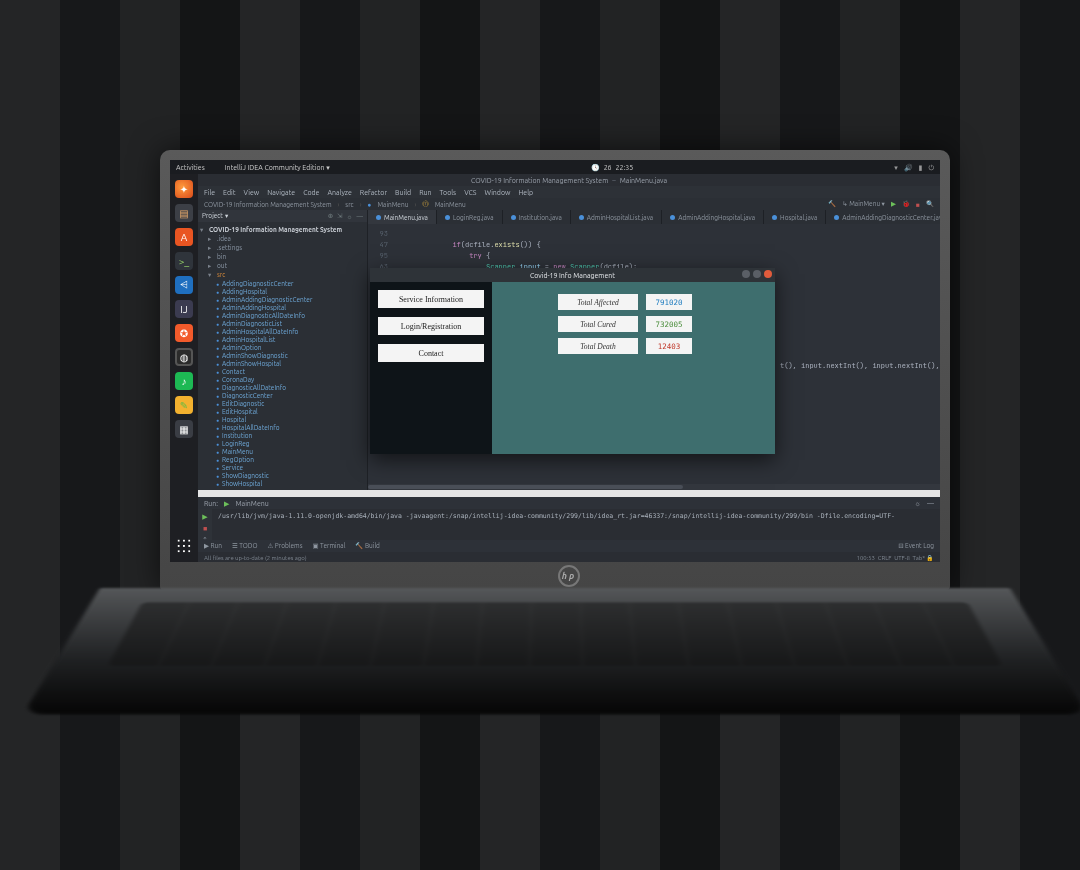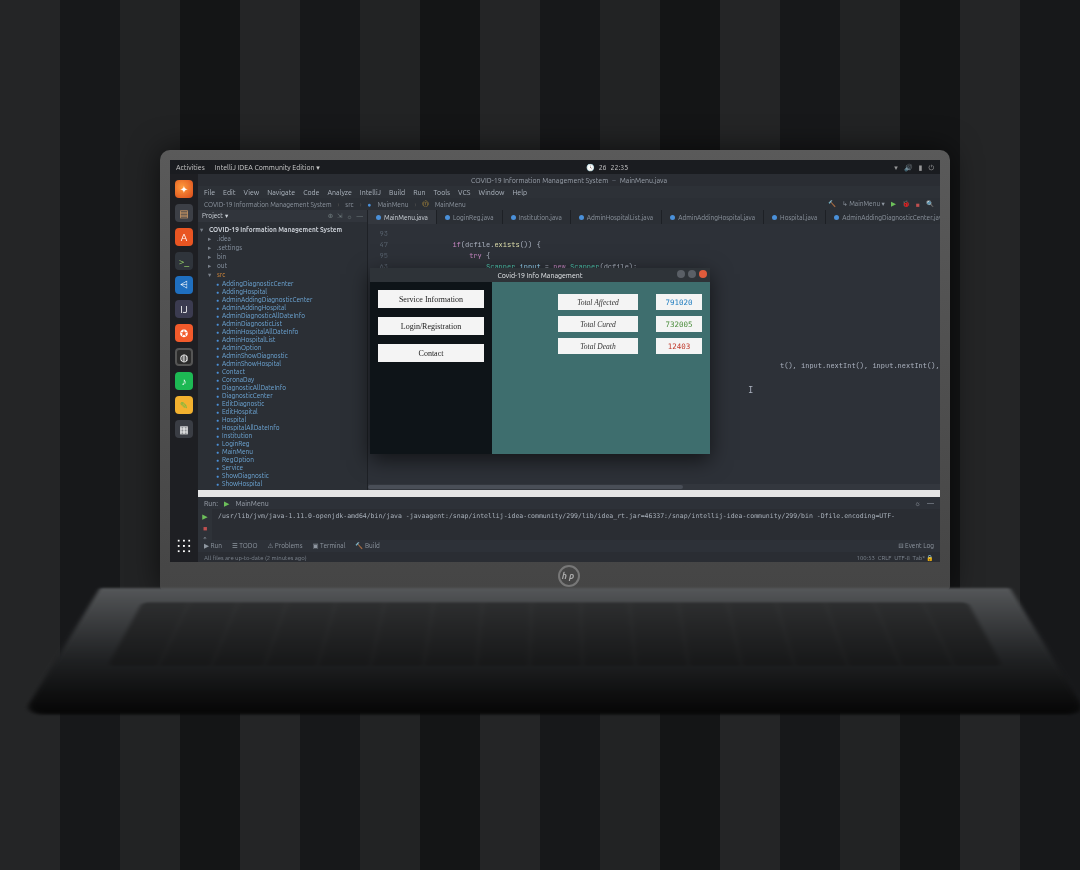--- a/index.html
+++ b/index.html
@@ -50,21 +50,21 @@
     background:
       repeating-linear-gradient(90deg, #222 0 44px, #2e2e2e 44px 48px),
       repeating-linear-gradient(0deg, #222 0 20px, #2e2e2e 20px 24px);
     border-radius:6px; opacity:.5;
   }
 
   
   .screen { position:absolute; inset:0; overflow:hidden; color:#aab2bd; font-size:8px; }
 
   
-  .gnome-bar { position:absolute; left:0; right:0; top:0; height:14px; background:#1a1c20; display:flex; align-items:center; padding:0 6px; gap:10px; font-size:7px; color:#ccc;}
+  .gnome-bar { position:absolute; left:0; right:0; top:0; height:14px; background:#1a1c20; display:flex; align-items:center; padding:0 6px; gap:20px; font-size:7px; color:#ccc;}
   .gnome-bar .spacer { flex:1; }
   .gnome-bar .clock { display:flex; gap:4px; align-items:center; }
   .tray { display:flex; gap:6px; align-items:center; }
   .tray span { opacity:.7; }
 
   
   .ide-title { position:absolute; left:28px; right:0; top:14px; height:12px; background:#2a2d33; display:flex; align-items:center; justify-content:center; font-size:7px; color:#9aa1ab; }
   .ide-title .dash { color:#6e7681; margin:0 4px; }
 
   
@@ -117,33 +117,33 @@
   .edtab .dot{width:5px;height:5px;border-radius:50%;background:#4a90d9;display:inline-block;}
 
   
   .editor { position:absolute; left:198px; right:0; top:64px; bottom:72px; background:#2d3138; font-family:"JetBrains Mono","Consolas",monospace; font-size:7px; color:#abb2bf; overflow:hidden; }
   .gutter { position:absolute; left:0; top:0; bottom:0; width:24px; background:#2d3138; color:#56606c; text-align:right; padding:4px 4px 0 0; line-height:11px; }
   .code { position:absolute; left:24px; right:0; top:0; padding:4px 0 0 10px; line-height:11px; white-space:pre; }
   .kw{color:#c586c0;} .fn{color:#dcdcaa;} .ty{color:#4ec9b0;} .pn{color:#9cdcfe;}
   .caret { position:absolute; color:#abb2bf; font-size:9px; }
 
   
-  .swing { position:absolute; left:200px; top:108px; width:340px; height:186px; background:#e5e5e5; box-shadow:0 6px 20px rgba(0,0,0,.6); }
+  .swing { position:absolute; left:200px; top:108px; width:405px; height:186px; background:#e5e5e5; box-shadow:0 6px 20px rgba(0,0,0,.6); }
   .swing .titlebar { height:14px; background:#2e3338; color:#e4e7ea; font-size:7px; display:flex; align-items:center; justify-content:center; position:relative; }
   .swing .titlebar .wbtn { position:absolute; right:3px; top:2px; display:flex; gap:3px; }
   .swing .titlebar .wbtn span{width:8px;height:8px;border-radius:50%;}
   .swing .titlebar .wbtn .mn{background:#5a5f66;}
   .swing .titlebar .wbtn .mx{background:#5a5f66;}
   .swing .titlebar .wbtn .cl{background:#e05b3c;}
   .swing .body { position:absolute; top:14px; bottom:0; left:0; right:0; display:flex; }
   .swing .leftpane { width:122px; background:#0e1418; padding:8px; display:flex; flex-direction:column; gap:9px; }
   .swing .menucard { background:#f4f4f4; height:50px; display:flex; align-items:center; justify-content:center; font-family:"Georgia",serif; font-size:13px; color:#222; box-shadow:0 1px 0 #bbb inset,0 -1px 0 #bbb inset; }
   .swing .btn { background:#f4f4f4; height:18px; display:flex; align-items:center; justify-content:center; font-size:8px; color:#222; font-family:"Georgia",serif; }
   .swing .rightpane { flex:1; background:#3e6e6e; position:relative; }
-  .swing .row { position:absolute; display:flex; gap:18px; align-items:center; }
+  .swing .row { position:absolute; display:flex; gap:8px; align-items:center; }
   .swing .row1{top:12px; left:66px;} .swing .row2{top:34px; left:66px;} .swing .row3{top:56px; left:66px;}
   .swing .lbl { width:80px; height:16px; background:#f4f4f4; display:flex; align-items:center; justify-content:center; font-size:7.5px; font-style:italic; font-family:"Georgia",serif; color:#333; }
   .swing .val { width:46px; height:16px; background:#f4f4f4; display:flex; align-items:center; justify-content:center; font-size:7.5px; font-family:monospace; }
   .swing .val.affected{color:#1c7bbf;}
   .swing .val.cured{color:#4a8d3a;}
   .swing .val.death{color:#c0392b;}
 
   
   .runtool { position:absolute; left:28px; right:0; bottom:22px; height:50px; background:#2a2d33; border-top:7px solid #e5e5e5; }
   .runtool .hdr { height:12px; display:flex; align-items:center; gap:6px; padding:0 6px; font-size:7px; color:#9aa1ab; background:#2d3138; }
@@ -212,21 +212,21 @@
           <span>MainMenu.java</span>
         </div>
 
         <div class="menubar">
           <span>File</span>
           <span>Edit</span>
           <span>View</span>
           <span>Navigate</span>
           <span>Code</span>
           <span>Analyze</span>
-          <span>IntelliJ</span>
+          <span>Refactor</span>
           <span>Build</span>
           <span>Run</span>
           <span>Tools</span>
           <span>VCS</span>
           <span>Window</span>
           <span>Help</span>
         </div>
 
         <div class="crumbs">
           <span>COVID-19 Information Management System</span>

